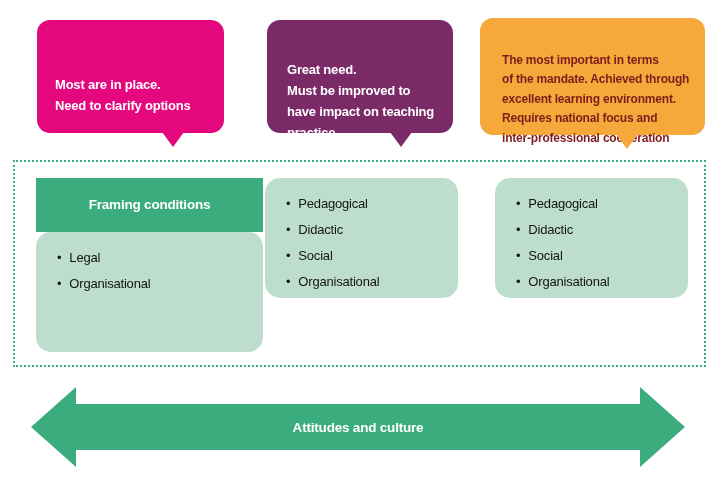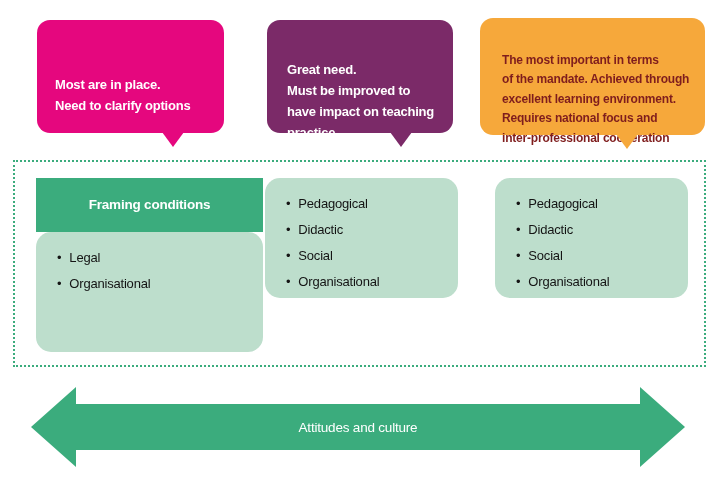--- a/index.html
+++ b/index.html
@@ -86,21 +86,21 @@
   
   .arrow-wrap { position: absolute; left: 28px; top: 385px; width: 660px; height: 84px; }
   .arrow-wrap svg { display: block; width: 660px; height: 84px; }
   .arrow-label {
     position: absolute;
     left: 0; top: 0; right: 0; bottom: 0;
     display: flex;
     align-items: center;
     justify-content: center;
     color: #ffffff;
-    font-weight: 400;
+    font-weight: 700;
     font-size: 13.5px;
     letter-spacing: -0.2px;
   }
 </style>
 </head>
 <body>
 
 <div class="canvas">
 
   <div class="bubble bubble-pink">

